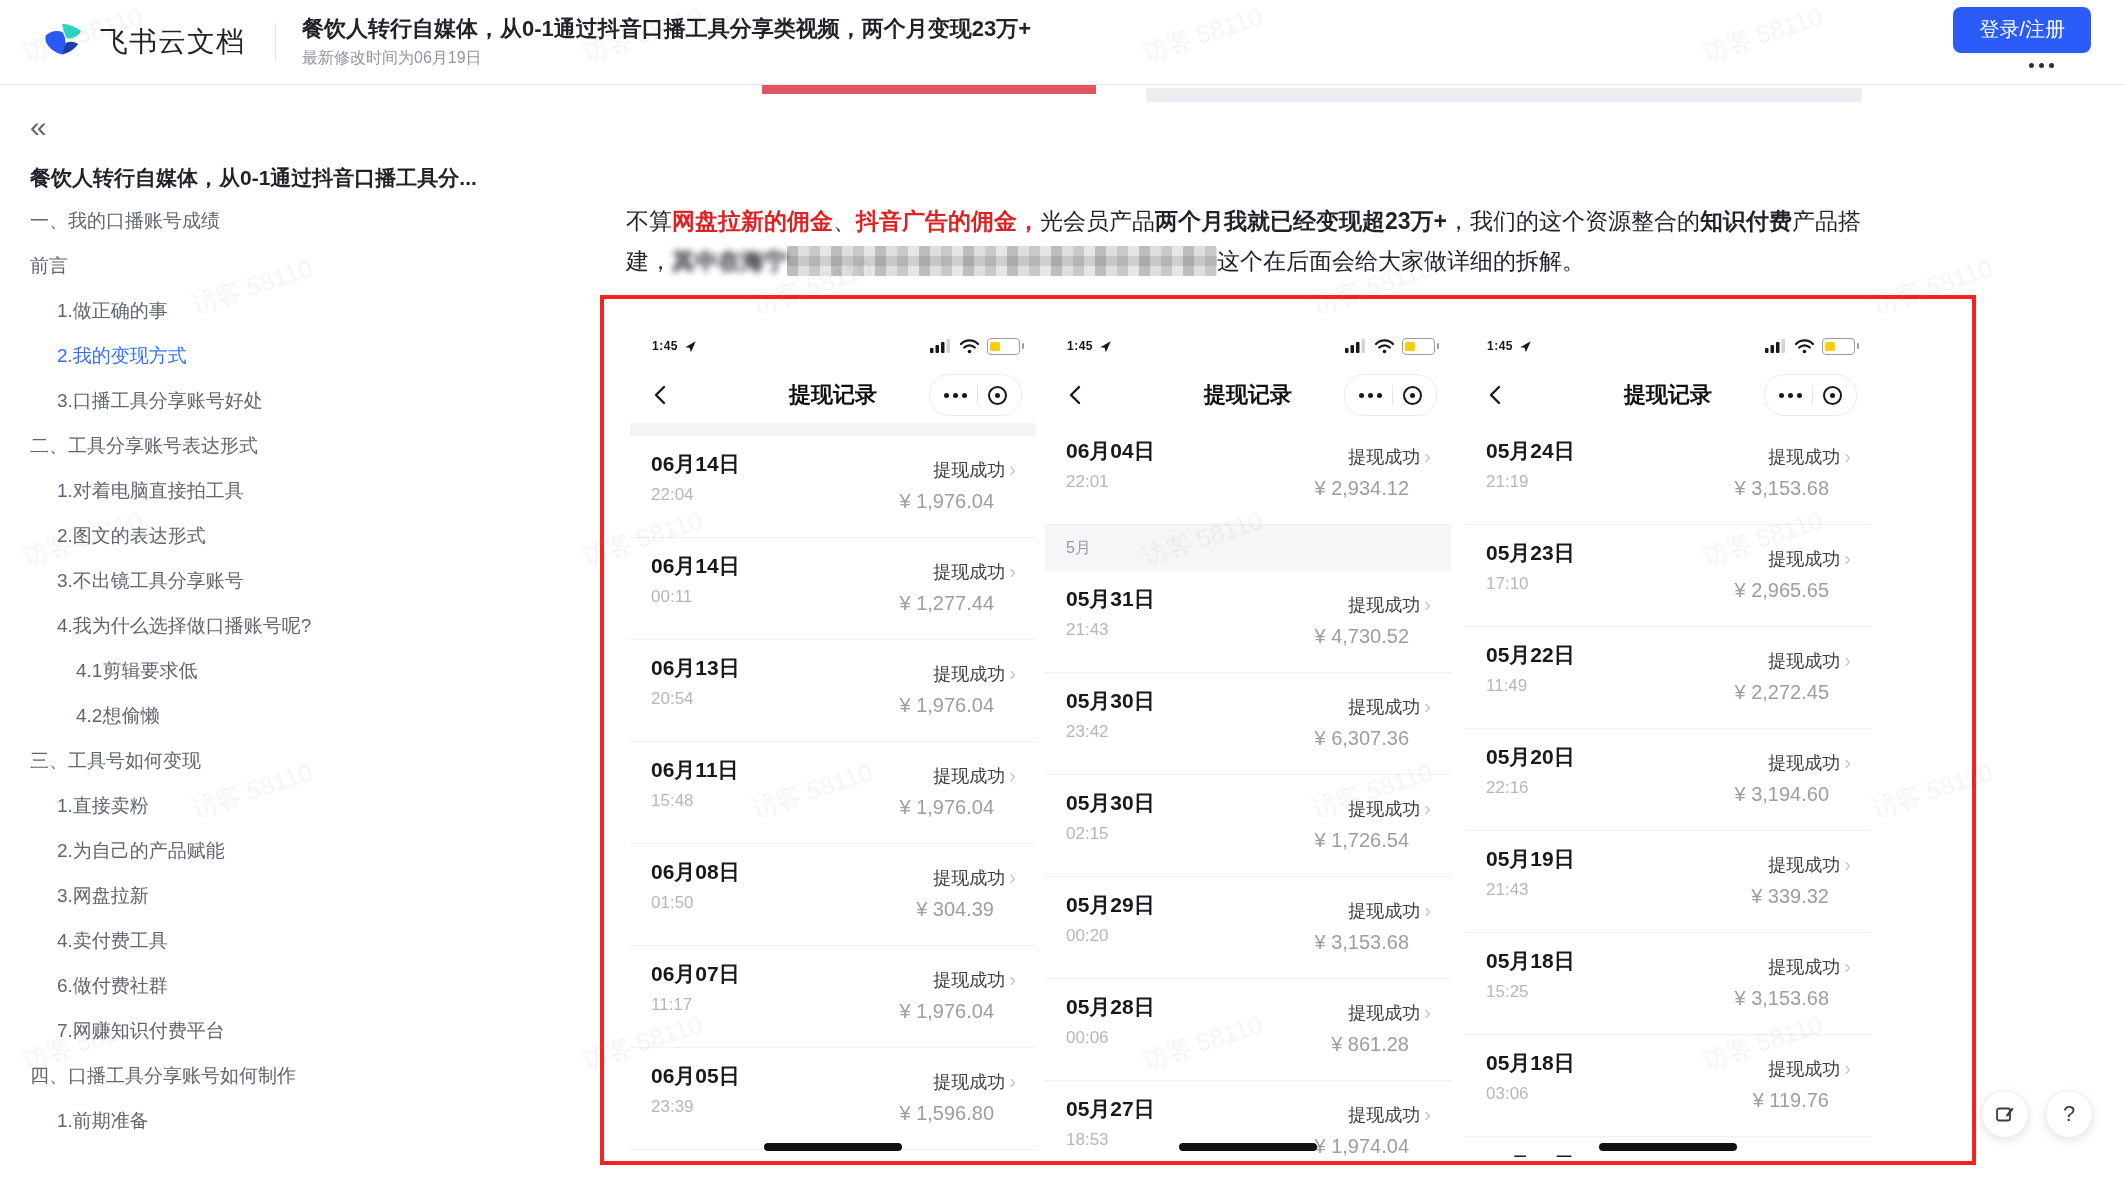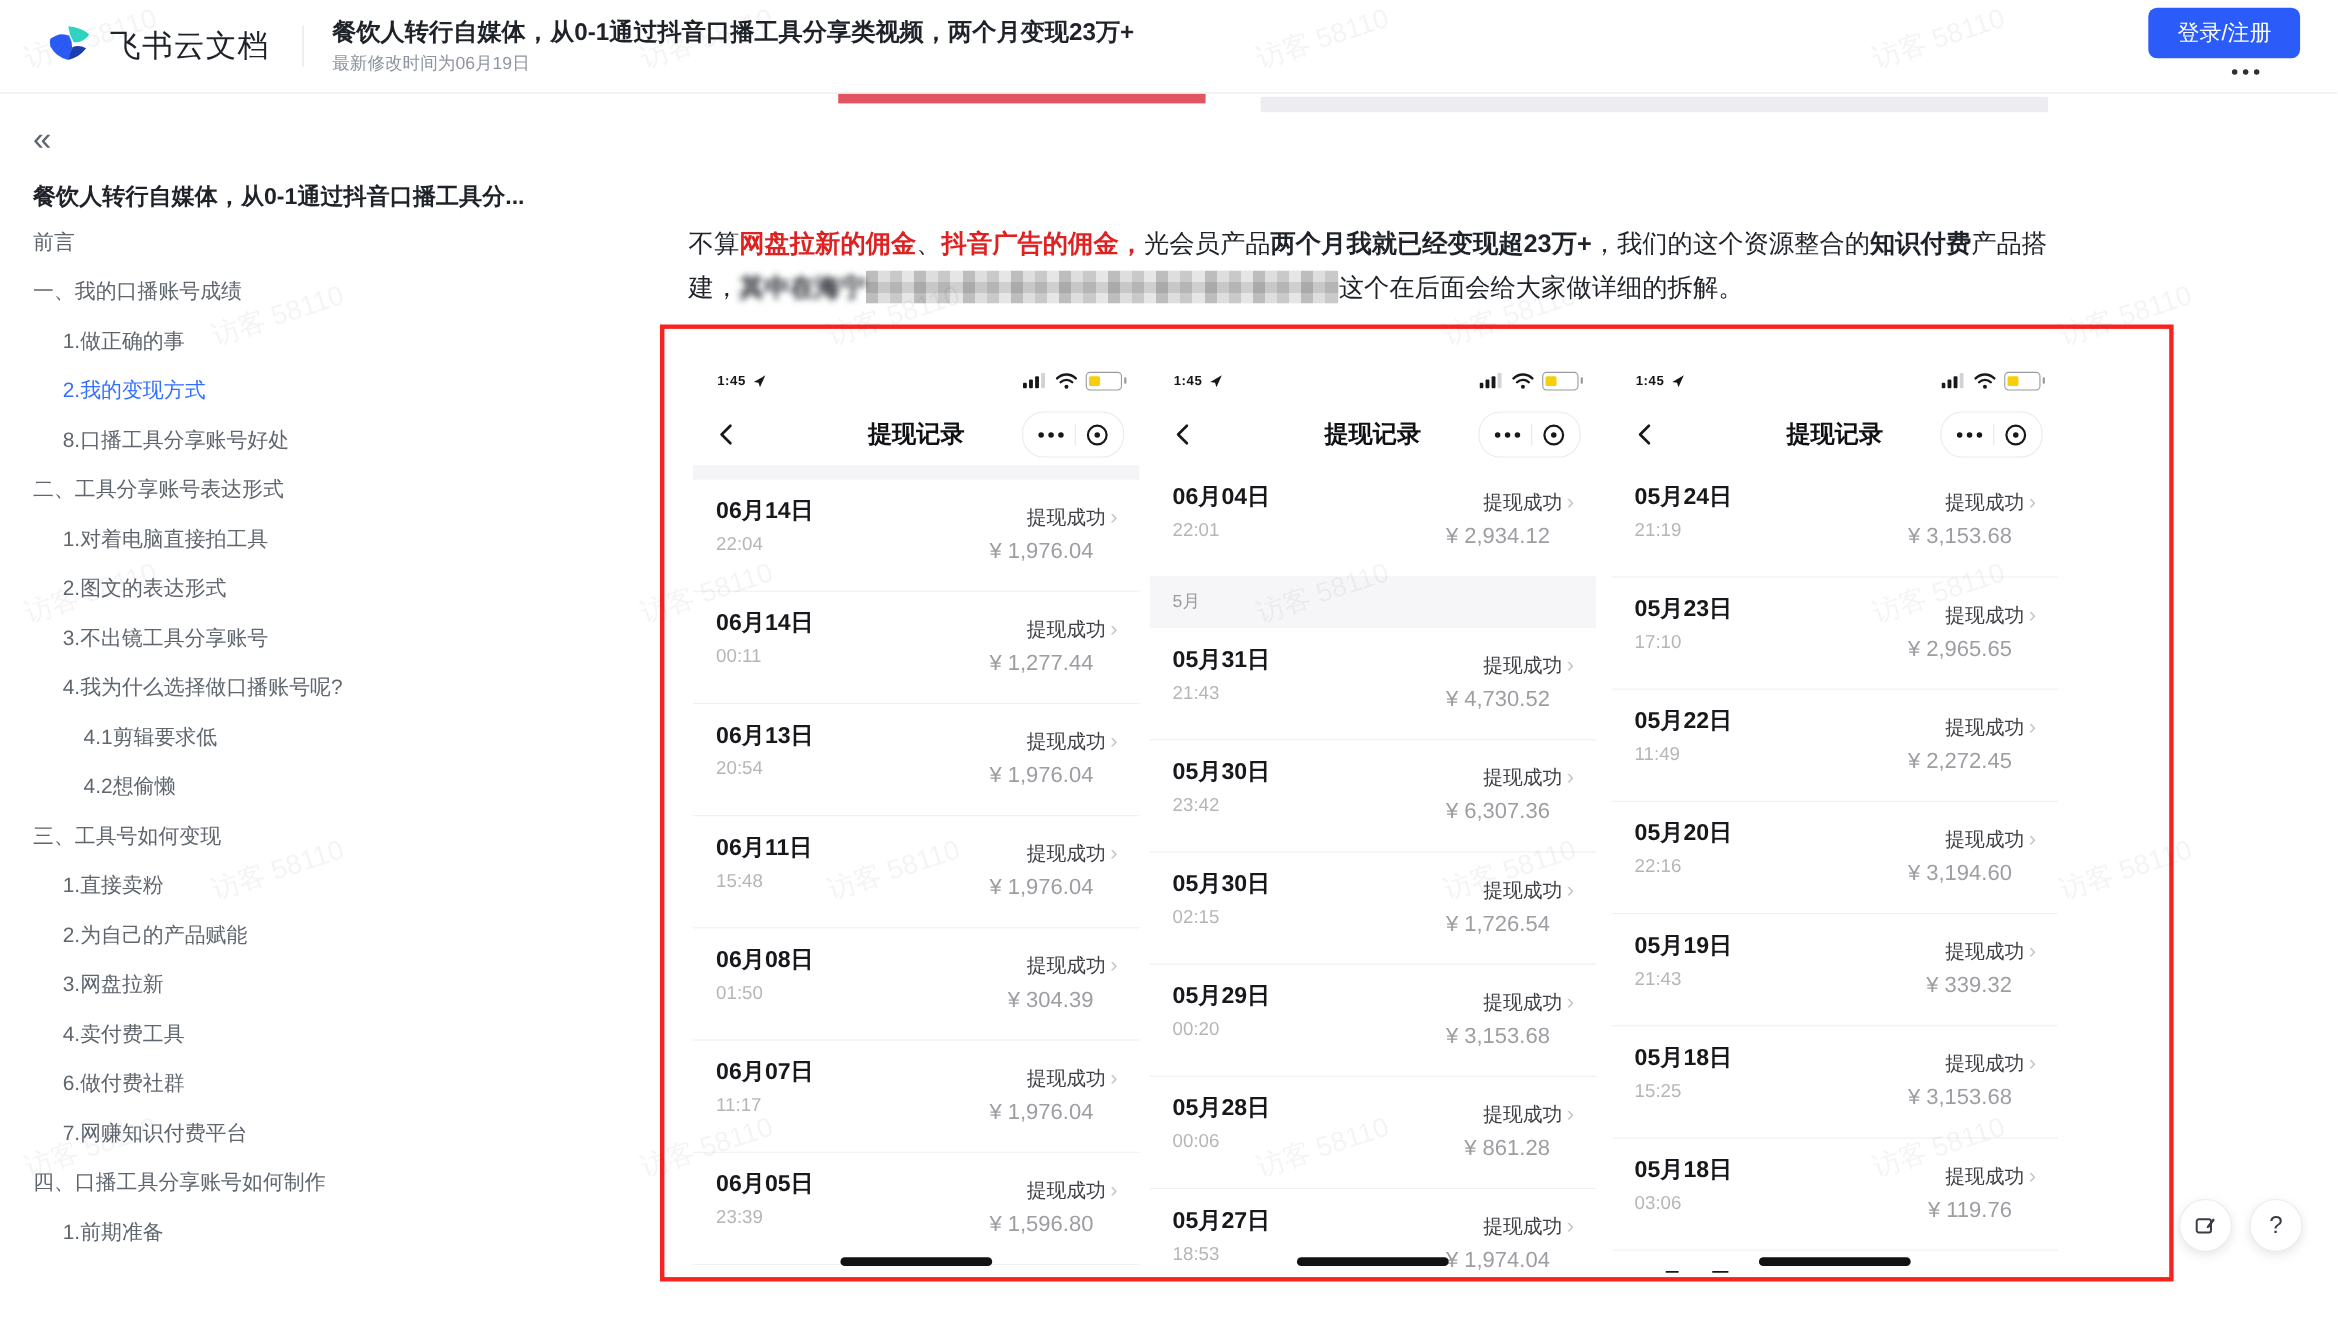--- a/index.html
+++ b/index.html
@@ -111,25 +111,25 @@
   </div>
 </header>
 
 <div class="bar-red"></div>
 <div class="bar-gray"></div>
 
 <aside class="sidebar">
   <div class="collapse">«</div>
   <div class="toc-title">餐饮人转行自媒体，从0-1通过抖音口播工具分...</div>
   <nav id="toc">
+      <div class="toc-item lvl0">一、我的口播账号成绩</div>
       <div class="toc-item lvl0">前言</div>
-      <div class="toc-item lvl0">一、我的口播账号成绩</div>
       <div class="toc-item lvl1">1.做正确的事</div>
       <div class="toc-item lvl1 active">2.我的变现方式</div>
-      <div class="toc-item lvl1">8.口播工具分享账号好处</div>
+      <div class="toc-item lvl1">3.口播工具分享账号好处</div>
       <div class="toc-item lvl0">二、工具分享账号表达形式</div>
       <div class="toc-item lvl1">1.对着电脑直接拍工具</div>
       <div class="toc-item lvl1">2.图文的表达形式</div>
       <div class="toc-item lvl1">3.不出镜工具分享账号</div>
       <div class="toc-item lvl1">4.我为什么选择做口播账号呢?</div>
       <div class="toc-item lvl2">4.1剪辑要求低</div>
       <div class="toc-item lvl2">4.2想偷懒</div>
       <div class="toc-item lvl0">三、工具号如何变现</div>
       <div class="toc-item lvl1">1.直接卖粉</div>
       <div class="toc-item lvl1">2.为自己的产品赋能</div>

